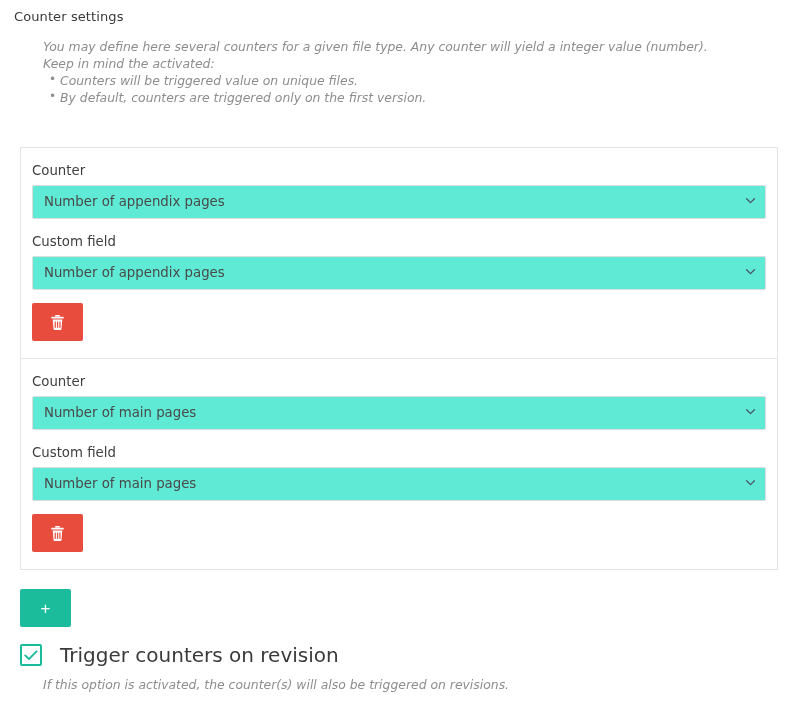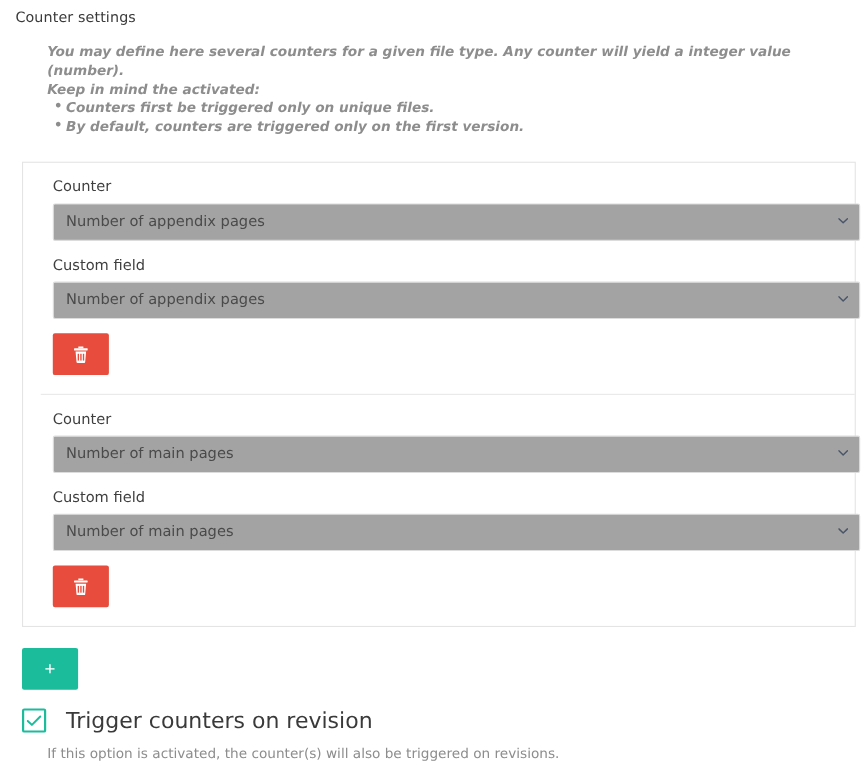--- a/index.html
+++ b/index.html
@@ -35,21 +35,20 @@
   
   .help-block {
     position: absolute;
     left: 43px;
     top: 38px;
     width: 720px;
     font-style: italic;
     color: #8d8d8d;
     font-size: 12.4px;
     line-height: 17px;
-    font-weight: bold;
   }
   .help-block p {
     margin: 0;
   }
   .help-list {
     margin: 0;
     padding: 0 0 0 17px;
     list-style: none;
   }
   .help-list li {
@@ -67,21 +66,20 @@
 
   
   .counters-card {
     position: absolute;
     left: 20px;
     top: 147px;
     width: 758px;
     border: 1px solid #e4e4e4;
     background: #ffffff;
     box-sizing: border-box;
-    padding-left: 16px;
   }
   .counter-block {
     padding: 14px 11px 17px 11px;
     box-sizing: border-box;
   }
   .counter-block + .counter-block {
     border-top: 1px solid #e8e8e8;
   }
 
   .field-label {
@@ -99,21 +97,21 @@
     position: relative;
     width: 734px;
     height: 34px;
     box-sizing: border-box;
   }
   .select-box {
     width: 100%;
     height: 34px;
     box-sizing: border-box;
     border: 1px solid #dcdcdc;
-    background: #a3a3a3;
+    background: #5eead4;
     border-radius: 2px;
     padding: 0 30px 0 11px;
     font-family: "DejaVu Sans", "Liberation Sans", sans-serif;
     font-size: 13.3px;
     color: #4a4a4a;
     line-height: 32px;
     white-space: nowrap;
     overflow: hidden;
     text-overflow: ellipsis;
   }
@@ -193,37 +191,38 @@
     font-size: 20px;
     color: #3a3a3a;
     line-height: 20px;
     cursor: pointer;
   }
 
   .checkbox-help {
     position: absolute;
     left: 43px;
     top: 676px;
+    font-style: italic;
     color: #8d8d8d;
     font-size: 12.4px;
     line-height: 17px;
   }
 </style>
 </head>
 <body>
 
 <div class="page">
 
   <div class="section-title">Counter settings</div>
 
   <div class="help-block">
     <p>You may define here several counters for a given file type. Any counter will yield a integer value (number).</p>
     <p>Keep in mind the activated:</p>
     <ul class="help-list">
-      <li>Counters first be triggered only on unique files.</li>
+      <li>Counters will be triggered value on unique files.</li>
       <li>By default, counters are triggered only on the first version.</li>
     </ul>
   </div>
 
   <div class="counters-card">
 
     <div class="counter-block">
       <span class="field-label">Counter</span>
       <div class="select-wrap">
         <div class="select-box">Number of appendix pages</div>

